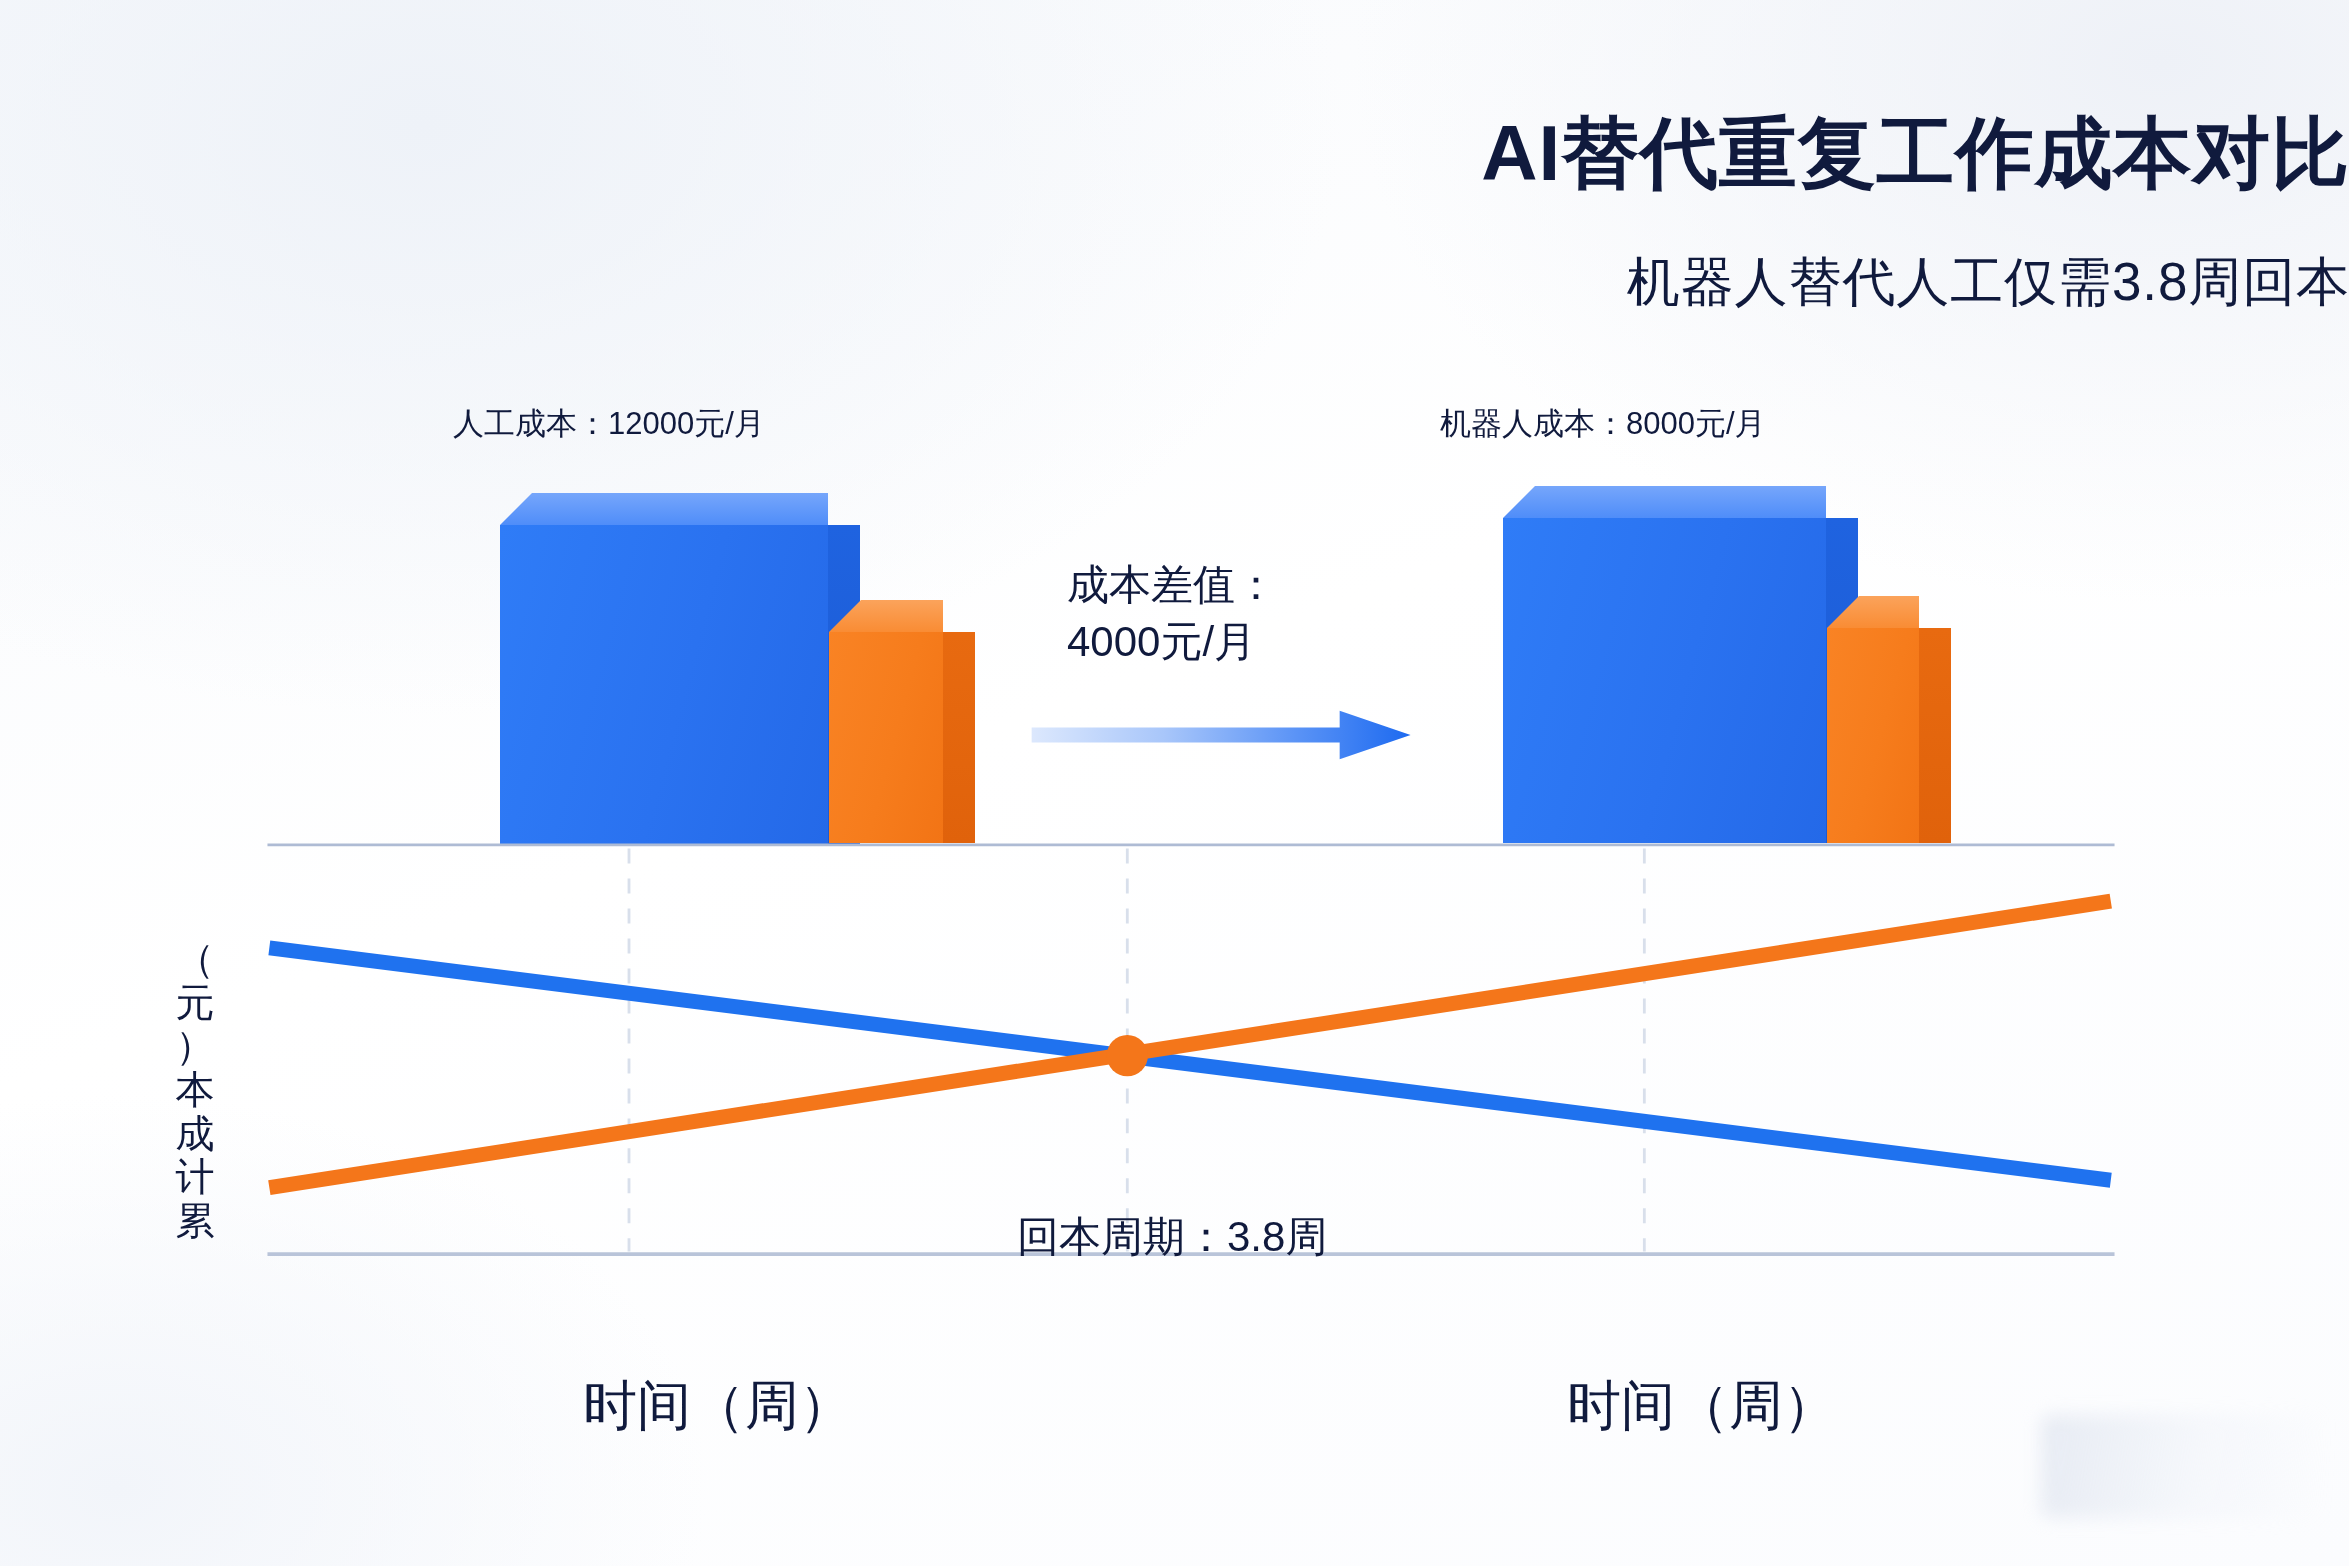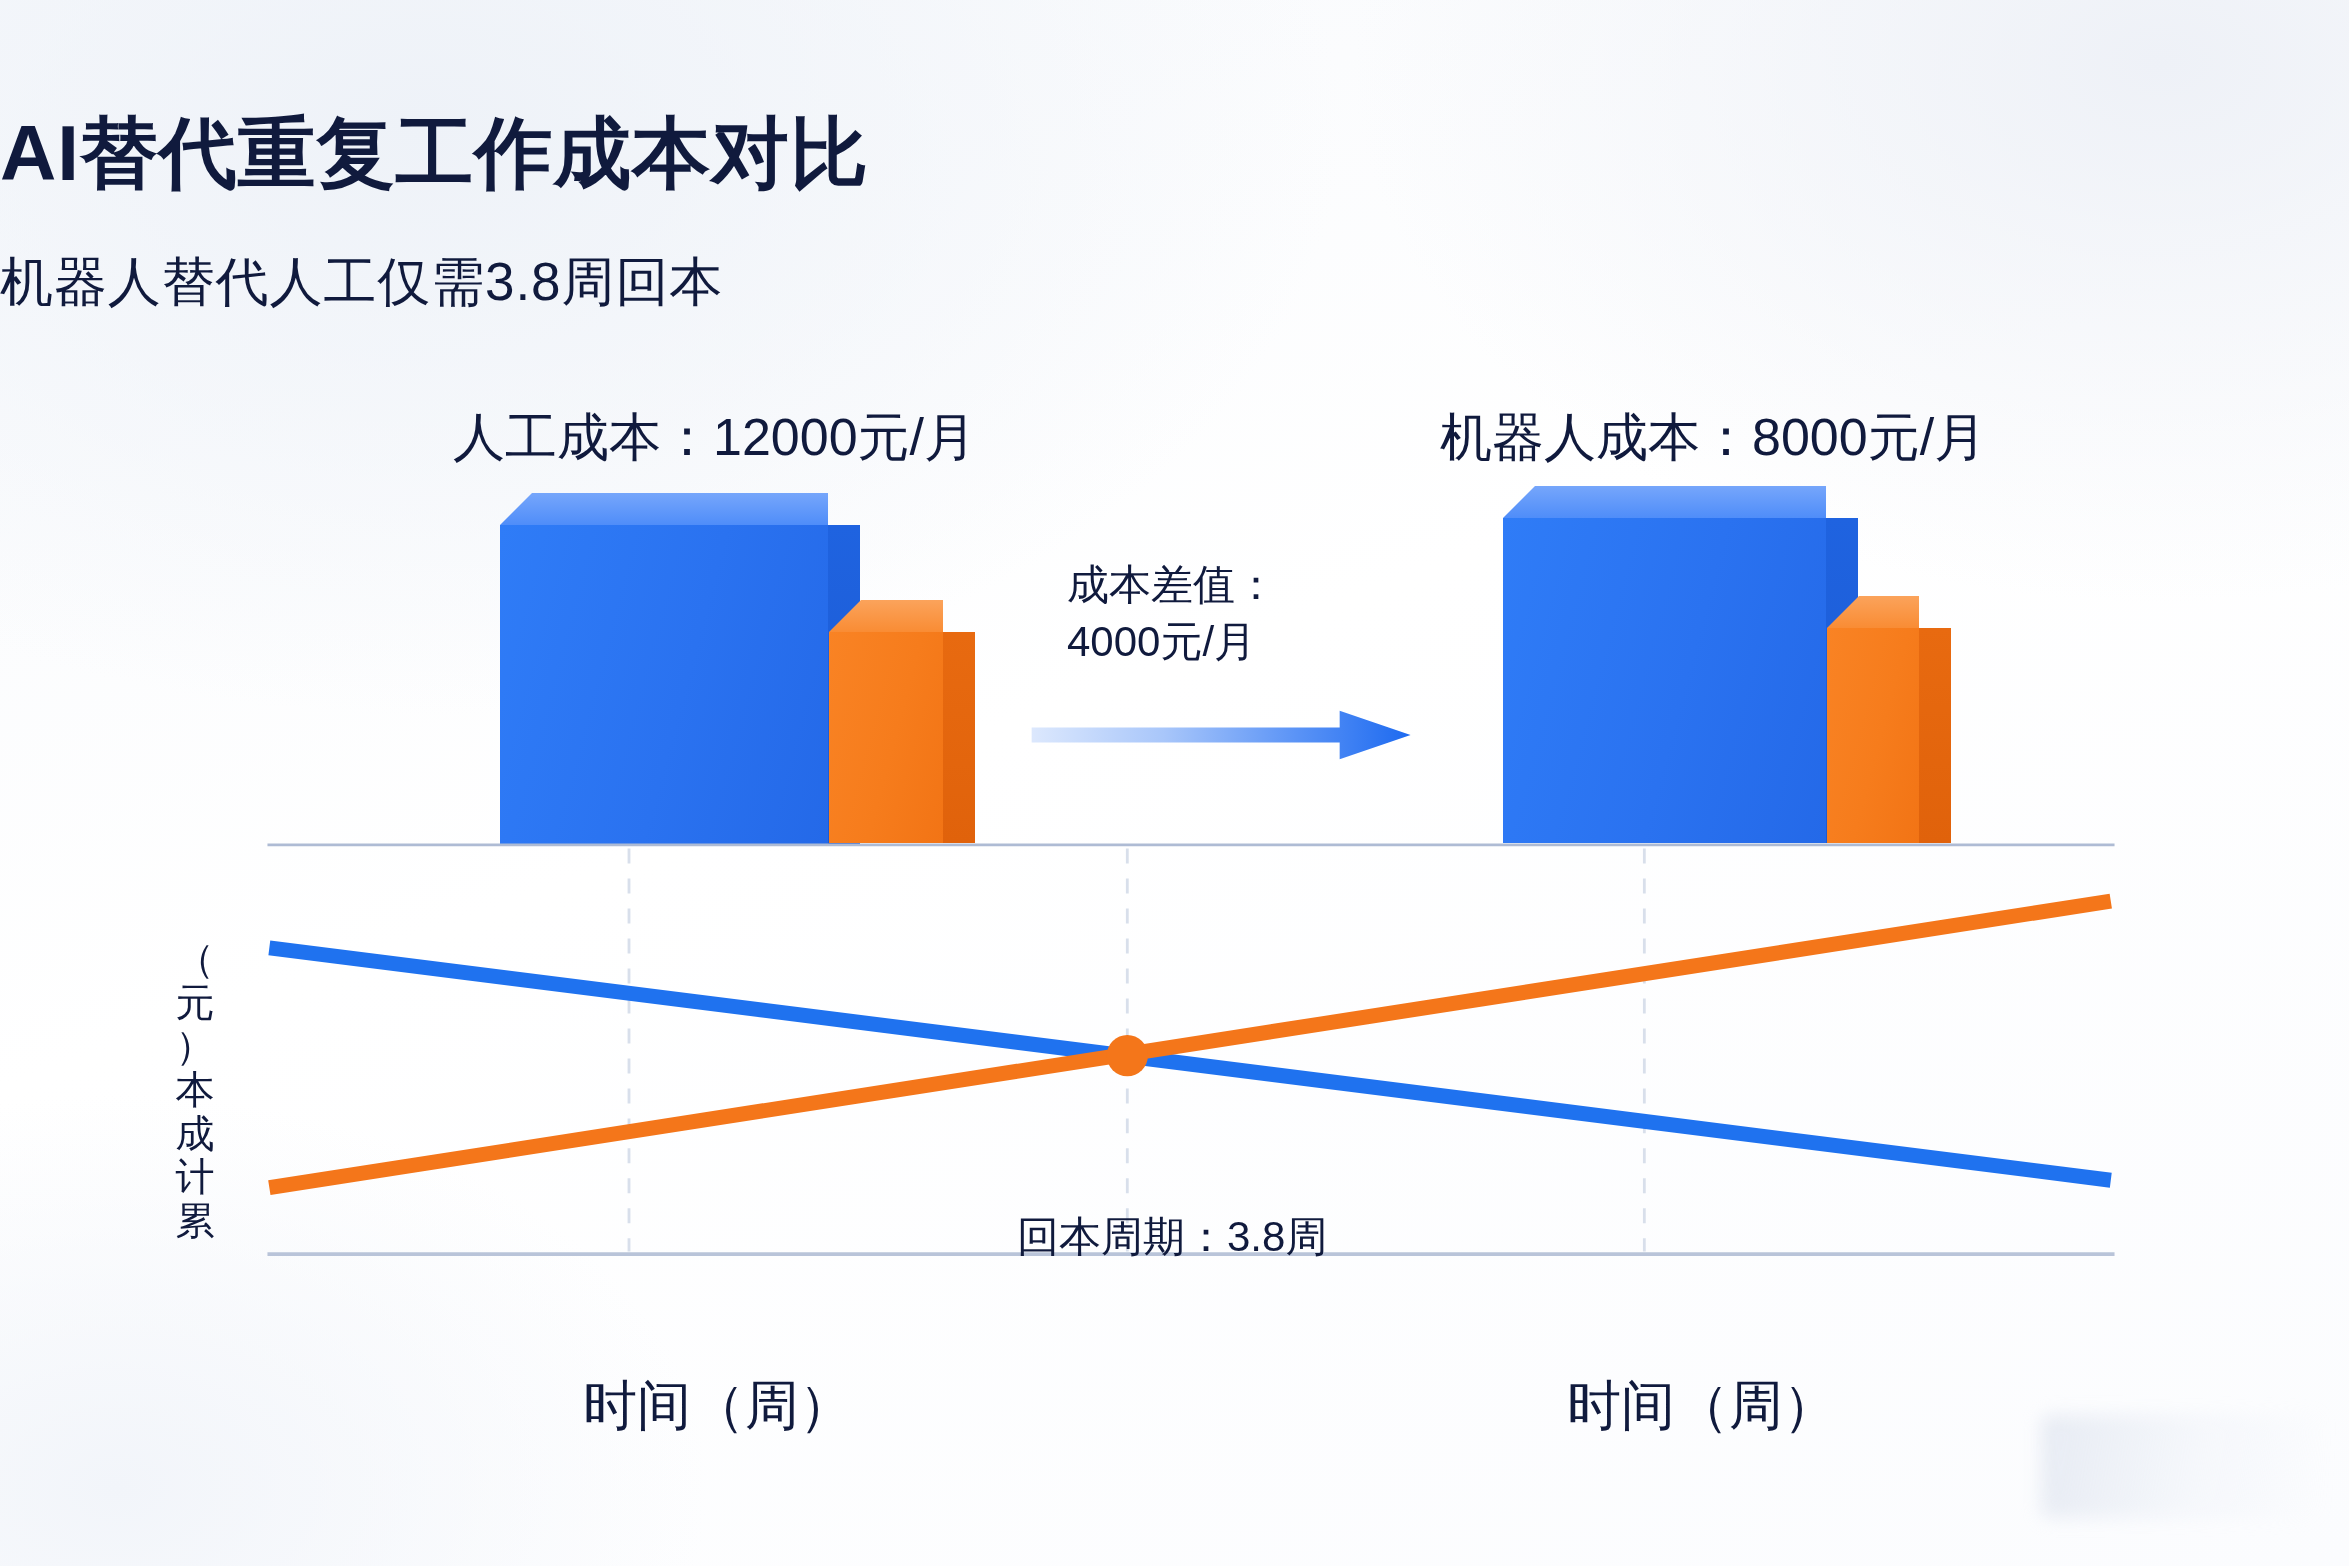--- a/index.html
+++ b/index.html
@@ -20,42 +20,42 @@
       radial-gradient(ellipse 1124px 750px at 92% 4%, #eef1f7 0%, rgba(238,241,247,0) 72%),
       radial-gradient(ellipse 843px 562px at 5% 95%, #f2f5fa 0%, rgba(242,245,250,0) 70%),
       linear-gradient(160deg, #f7f9fc 0%, #ffffff 45%, #fbfcfe 100%);
   }
 
   
   .title {
     position: absolute;
     left: 0;
     right: 0;
-    text-align: left;
+    text-align: right;
     color: #101a3d;
     font-weight: bold;
     letter-spacing: 0.9px;
   }
   #main-title {
     top: 114px;
     font-size: 78px;
     line-height: 1;
   }
   #subtitle {
     top: 255px;
     font-size: 53px;
     font-weight: normal;
     line-height: 1;
     color: #101a3d;
   }
 
   
   .group-label {
     position: absolute;
-    font-size: 52px;
+    font-size: 31px;
     color: #101a3d;
     white-space: nowrap;
   }
   #label-human  { left: 453px;  top: 403px; }
   #label-robot  { left: 1424px; top: 403px; margin-left: 16px; }
 
   
   .bar3d { position: absolute; }
   .bar3d .front {
     position: absolute;

